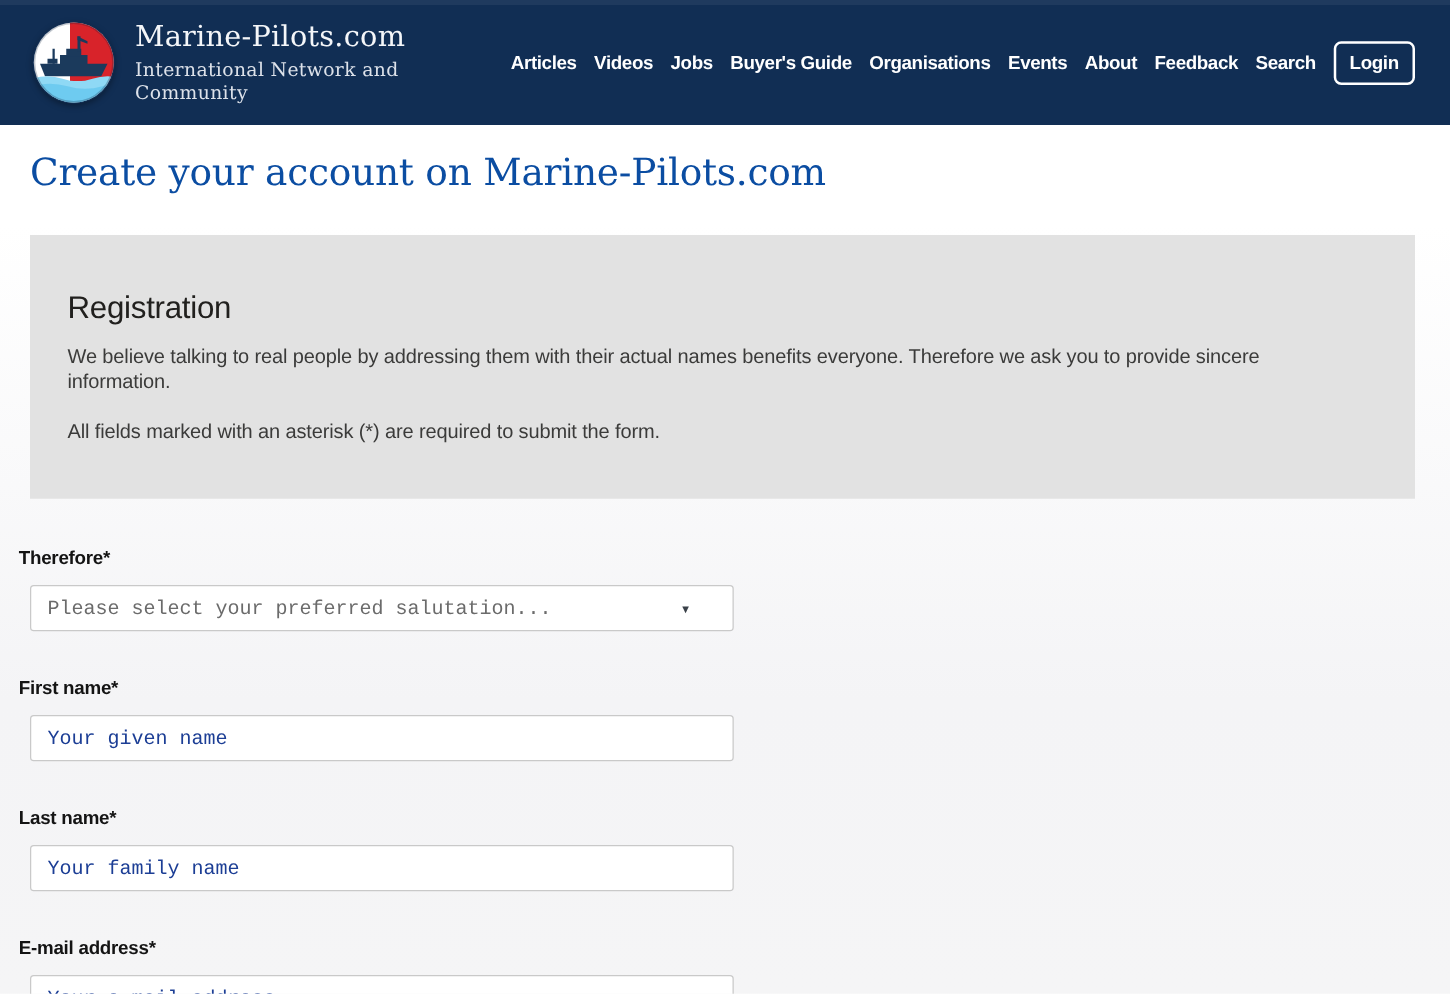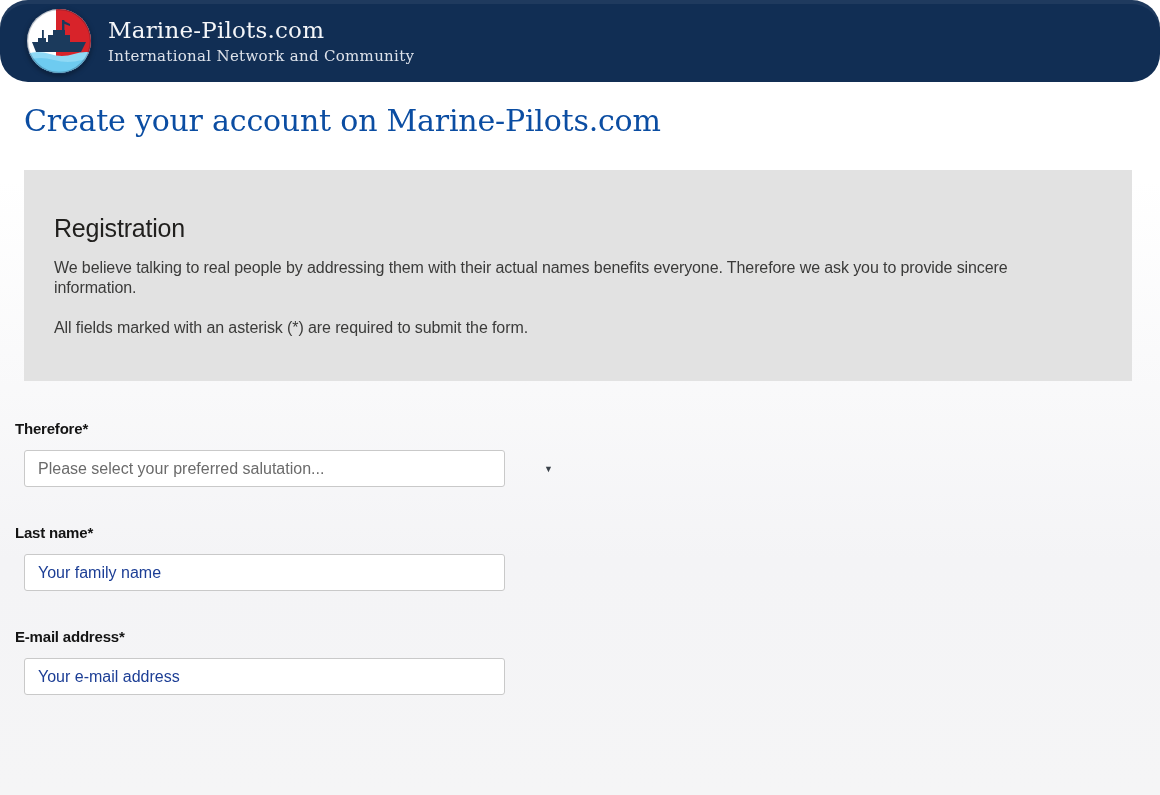--- a/index.html
+++ b/index.html
@@ -4,27 +4,26 @@
 <style>
   * { margin: 0; padding: 0; box-sizing: border-box; }
   html, body { width: 1160px; height: 795px; overflow: hidden; }
   body {
     font-family: "Liberation Sans", sans-serif;
     background: linear-gradient(180deg, #ffffff 96px, #ffffff 180px, #f4f4f6 560px, #f5f5f6 795px);
   }
 
   
   .navbar {
-    height: 82px;
+    height: 100px;
     background: #112e54;
     box-shadow: inset 0 4px 0 rgba(255,255,255,0.06);
     display: flex;
     align-items: center;
     padding: 0 28px 0 26px;
-    border-radius: 28px;
   }
   .brand { display: flex; align-items: center; cursor: pointer; }
   .brand-logo { width: 66px; height: 66px; flex: 0 0 auto; border-radius: 50%;
     box-shadow: 0 2px 5px rgba(0,0,0,0.35); }
   .brand-text { margin-left: 16px; }
   .brand-title {
     font-family: "DejaVu Serif", serif;
     font-size: 23px;
     color: #f4f6f9;
     letter-spacing: 0.2px;
@@ -98,26 +97,26 @@
     display: block;
     font-size: 15px;
     font-weight: 700;
     color: #141414;
     letter-spacing: -0.2px;
     margin-left: -9px;
     margin-bottom: 13px;
   }
   .control-wrap { position: relative; width: 538px; }
   .text-input, .select-input {
-    width: 481px;
+    width: 563px;
     height: 37px;
     border: 1px solid #c9c9c9;
     border-radius: 3px;
     background: #ffffff;
-    font-family: Liberation Sans, sans-serif;
+    font-family: Liberation Mono, monospace;
     font-size: 16px;
     padding: 0 13px;
     outline: none;
     display: block;
   }
   .text-input { color: #1c3e95; }
   .text-input::placeholder { color: #1c3e95; opacity: 1; }
   .select-input {
     -webkit-appearance: none;
     -moz-appearance: none;
@@ -164,20 +163,32 @@
         <path d="M0,52 Q14,48 28,52 T56,52 T84,52 L84,66 L0,66 Z" fill="#5cc3ec" opacity="0.65"></path>
       </g>
       <circle cx="33" cy="33" r="31.5" fill="none" stroke="rgba(10,30,60,0.25)" stroke-width="1.5"></circle>
     </svg>
     <div class="brand-text">
       <div class="brand-title">Marine-Pilots.com</div>
       <div class="brand-subtitle">International Network and Community</div>
     </div>
   </div>
 
+  <nav class="nav">
+    <span class="nav-item">Articles</span>
+    <span class="nav-item">Videos</span>
+    <span class="nav-item">Jobs</span>
+    <span class="nav-item">Buyer's Guide</span>
+    <span class="nav-item">Organisations</span>
+    <span class="nav-item">Events</span>
+    <span class="nav-item">About</span>
+    <span class="nav-item">Feedback</span>
+    <span class="nav-item">Search</span>
+    <button class="login-btn">Login</button>
+  </nav>
 </header>
 
 <main class="main">
   <h1 class="page-title">Create your account on Marine-Pilots.com</h1>
 
   <section class="registration-box">
     <h2 class="registration-heading">Registration</h2>
     <p>We believe talking to real people by addressing them with their actual names benefits everyone. Therefore we ask you to provide sincere information.</p>
     <p>All fields marked with an asterisk (*) are required to submit the form.</p>
   </section>
@@ -187,20 +198,24 @@
     <div class="form-group">
       <label class="form-label">Therefore*</label>
       <div class="control-wrap">
         <select class="select-input">
           <option>Please select your preferred salutation...</option>
         </select>
         <span class="select-arrow">▼</span>
       </div>
     </div>
 
+    <div class="form-group">
+      <label class="form-label">First name*</label>
+      <input type="text" class="text-input" placeholder="Your given name" style="">
+    </div>
 
     <div class="form-group">
       <label class="form-label">Last name*</label>
       <input type="text" class="text-input" placeholder="Your family name" style="">
     </div>
 
     <div class="form-group">
       <label class="form-label">E-mail address*</label>
       <input type="text" class="text-input" placeholder="Your e-mail address" style="">
     </div>

